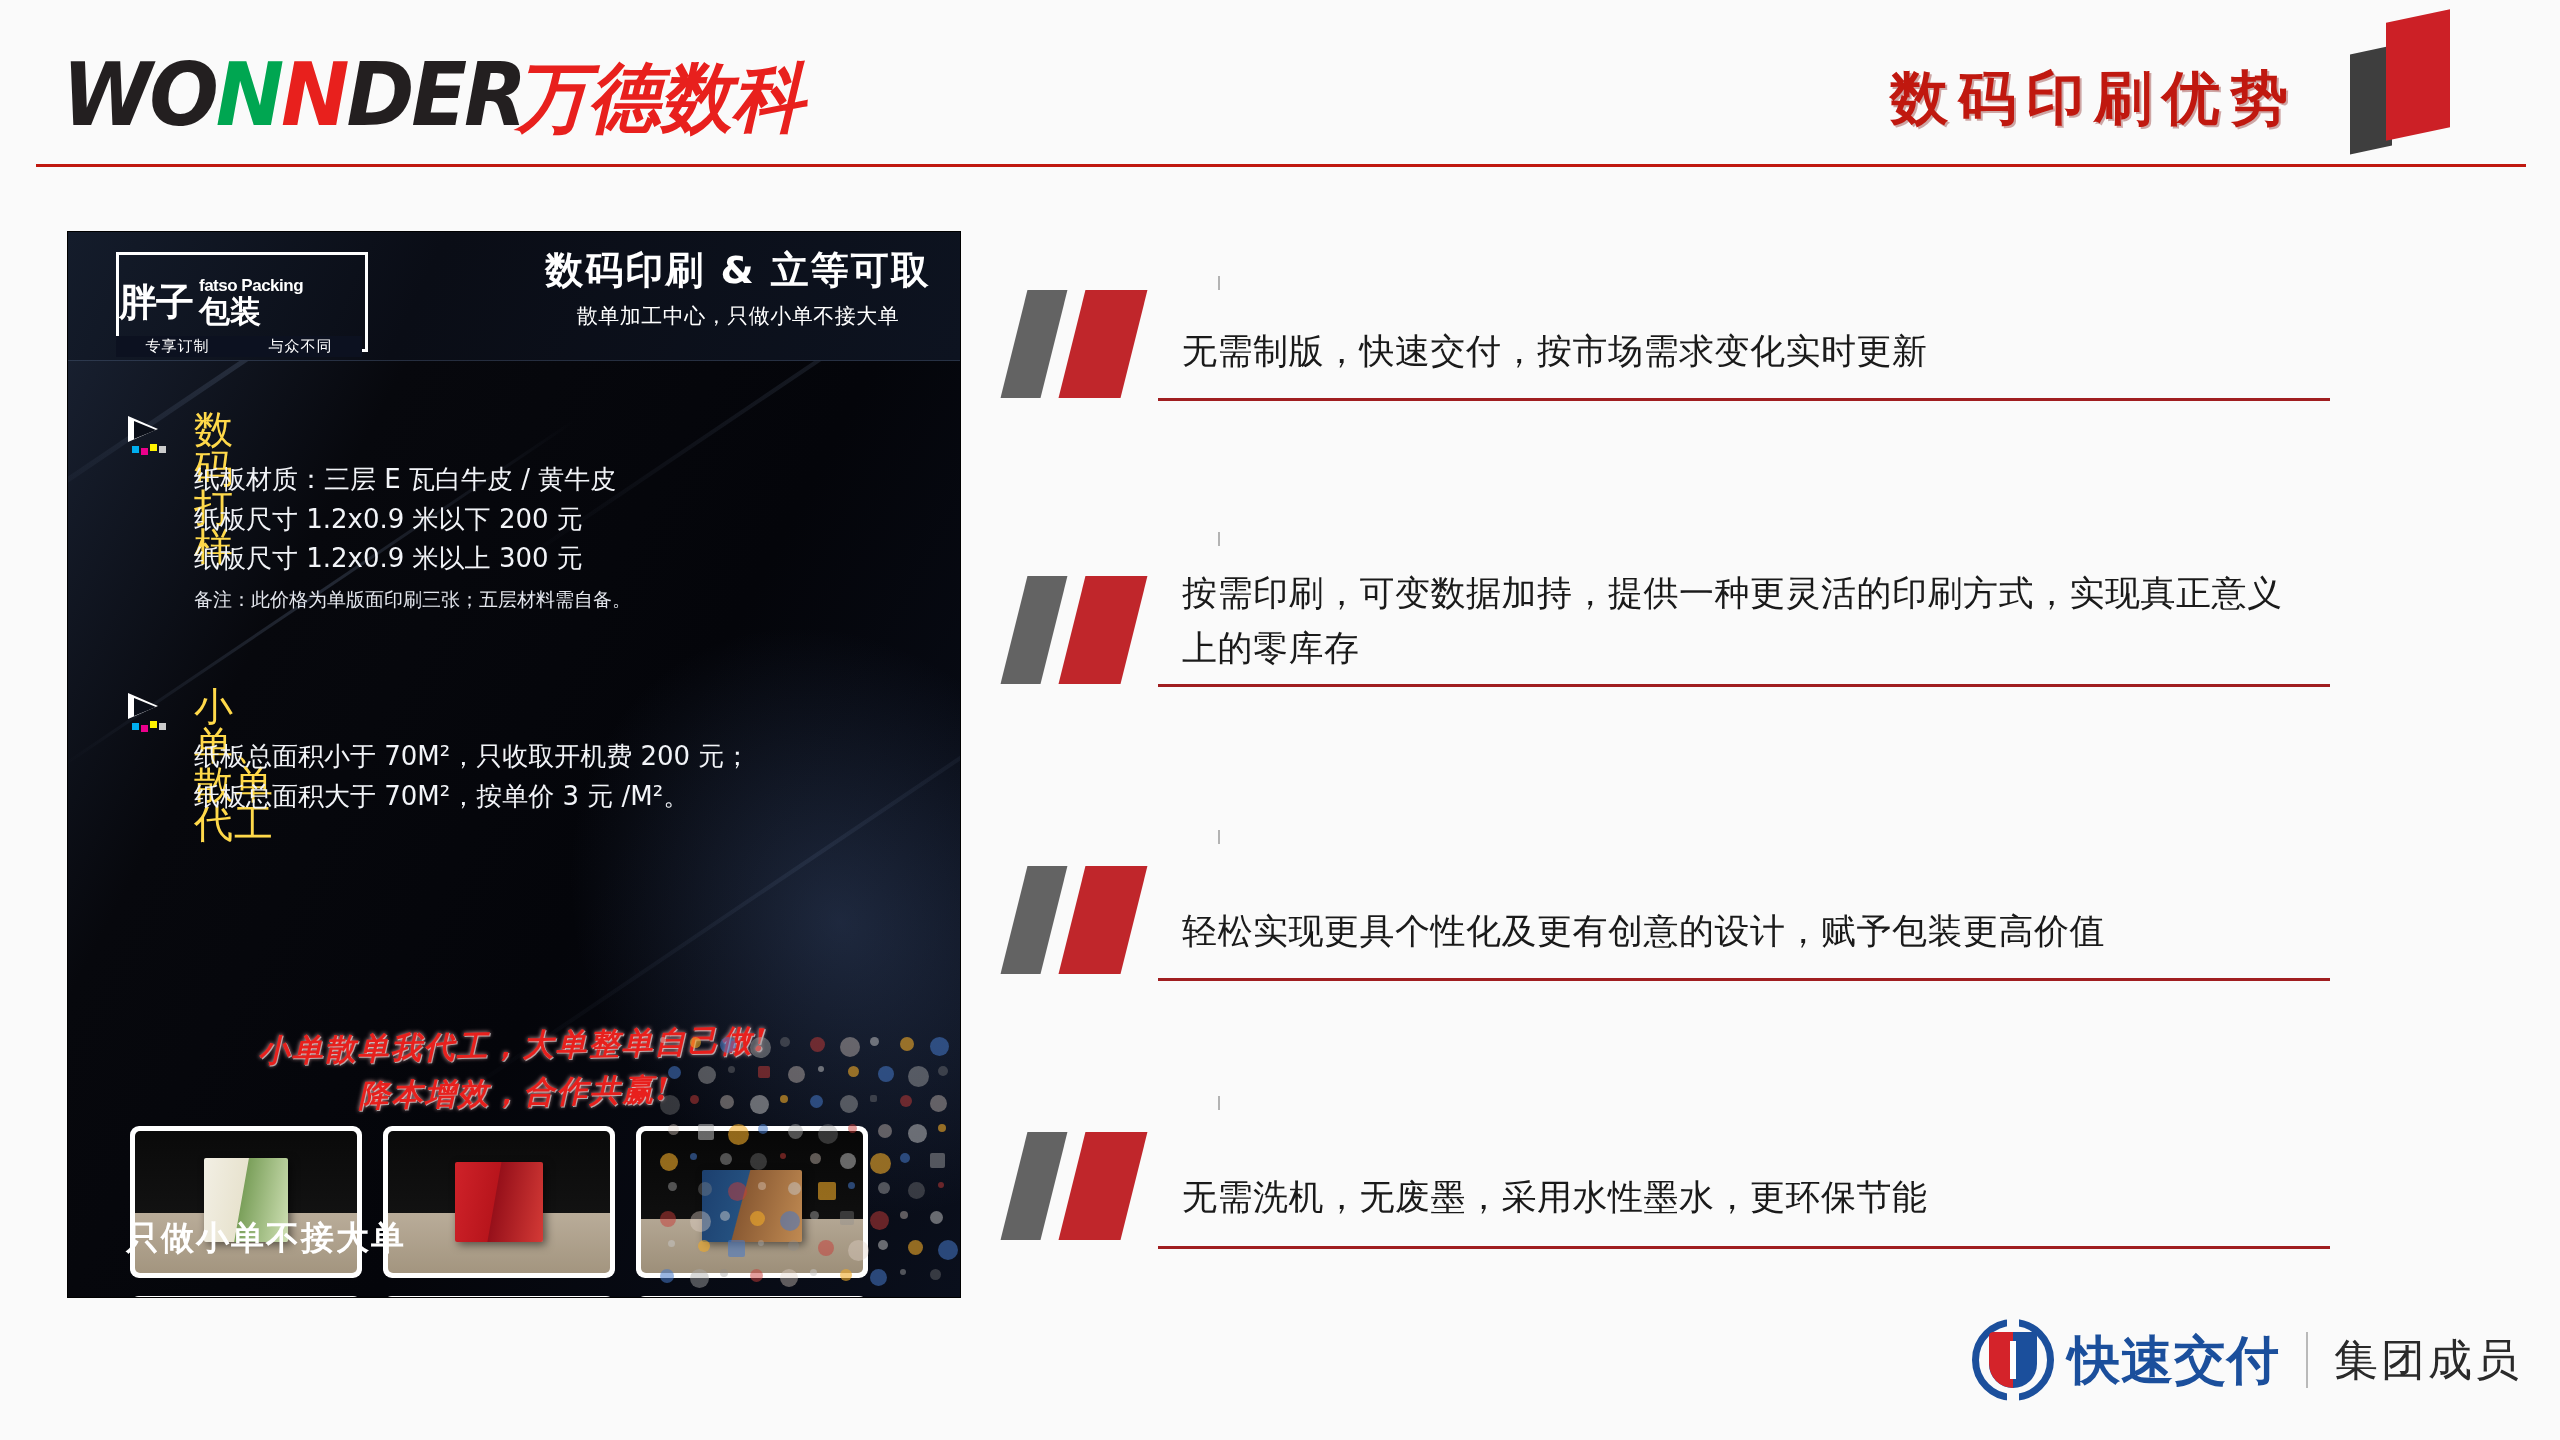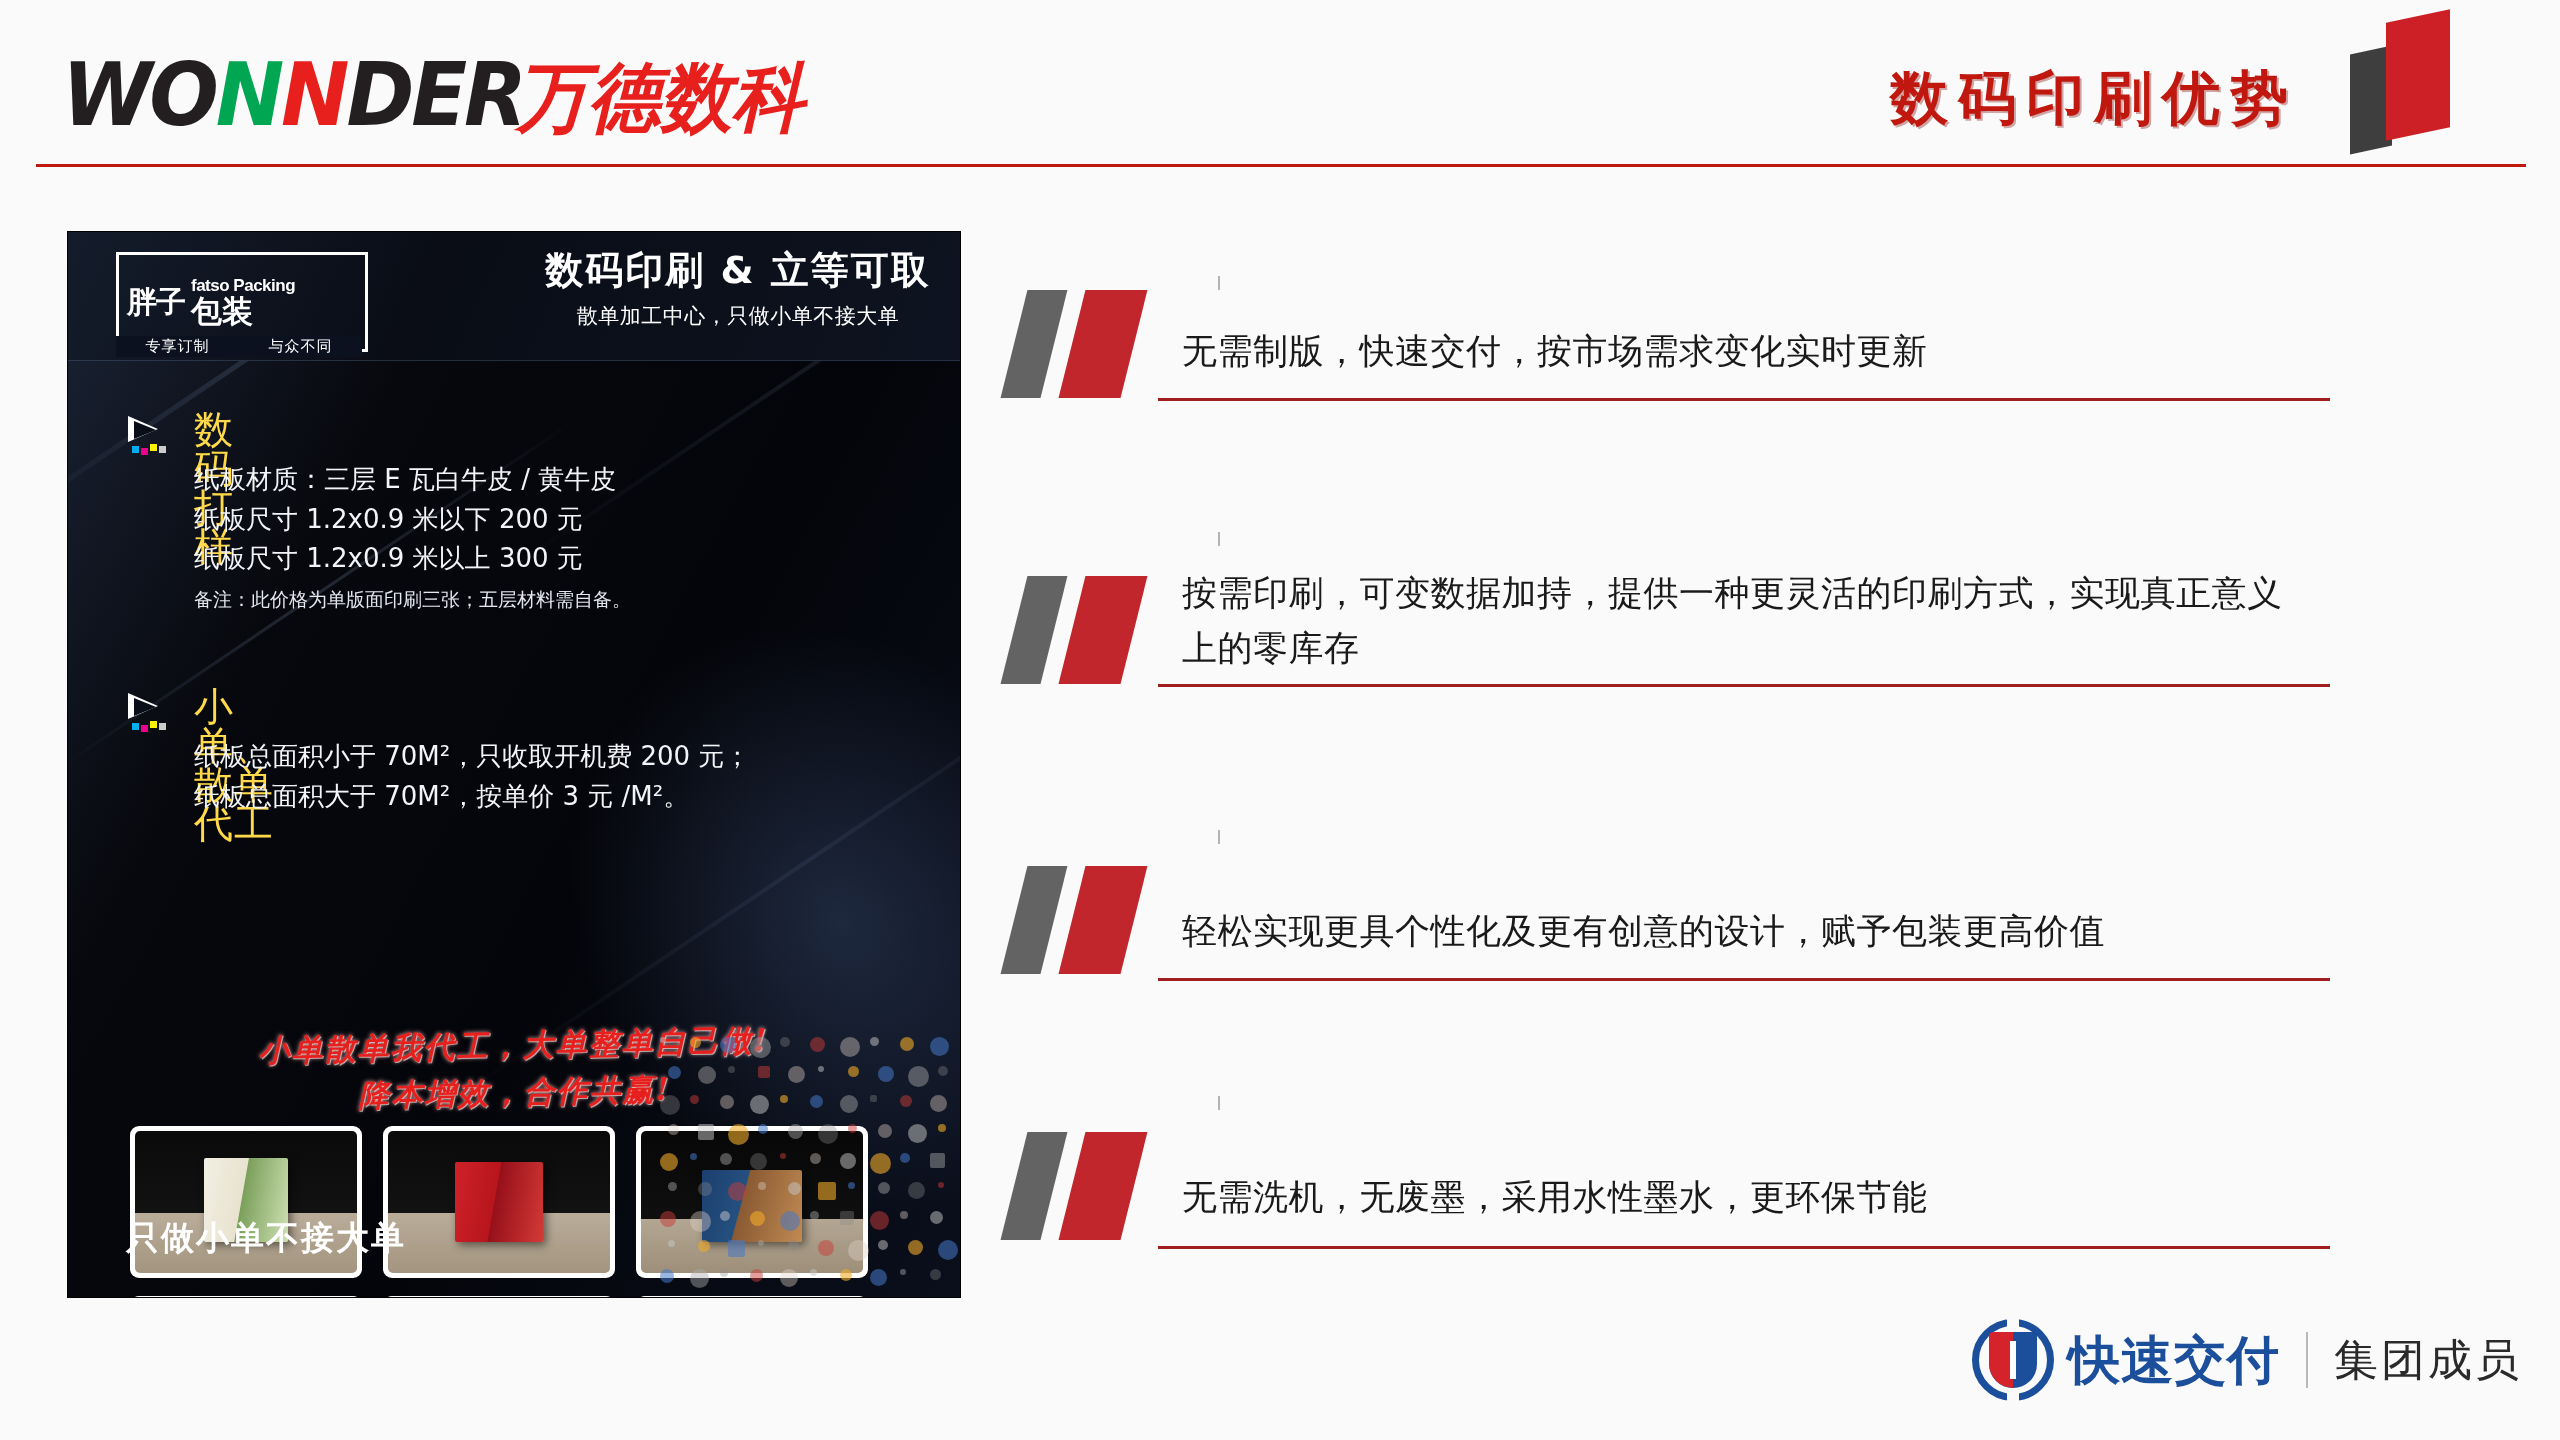--- a/index.html
+++ b/index.html
@@ -144,24 +144,23 @@
     border: 3px solid #ffffff;
   }
   .fatso-badge .fb-inner {
     position: relative;
     width: 100%; height: 100%;
     display: flex;
     align-items: center;
   }
   .fatso-cn {
     font-family: "DejaVu Sans", sans-serif;
-    font-size: 30px;
+    font-size: 38px;
     font-weight: 900;
     color: #fff;
-    margin-left: 8px;
     letter-spacing: -1px;
     line-height: 1;
     text-align: right;
   }
   .fatso-right {
     margin-left: 6px;
     display: flex;
     flex-direction: column;
     justify-content: center;
   }

